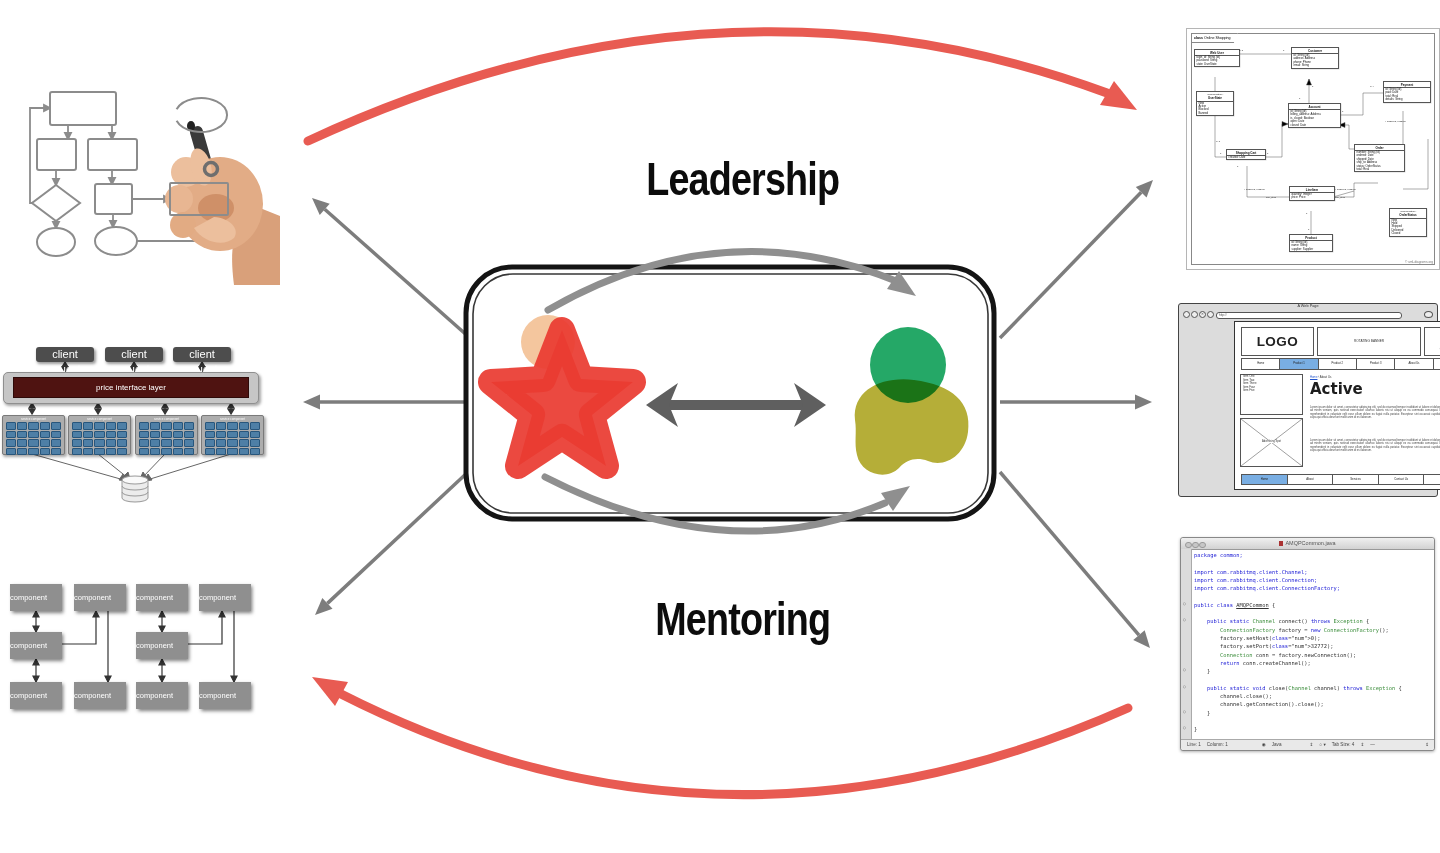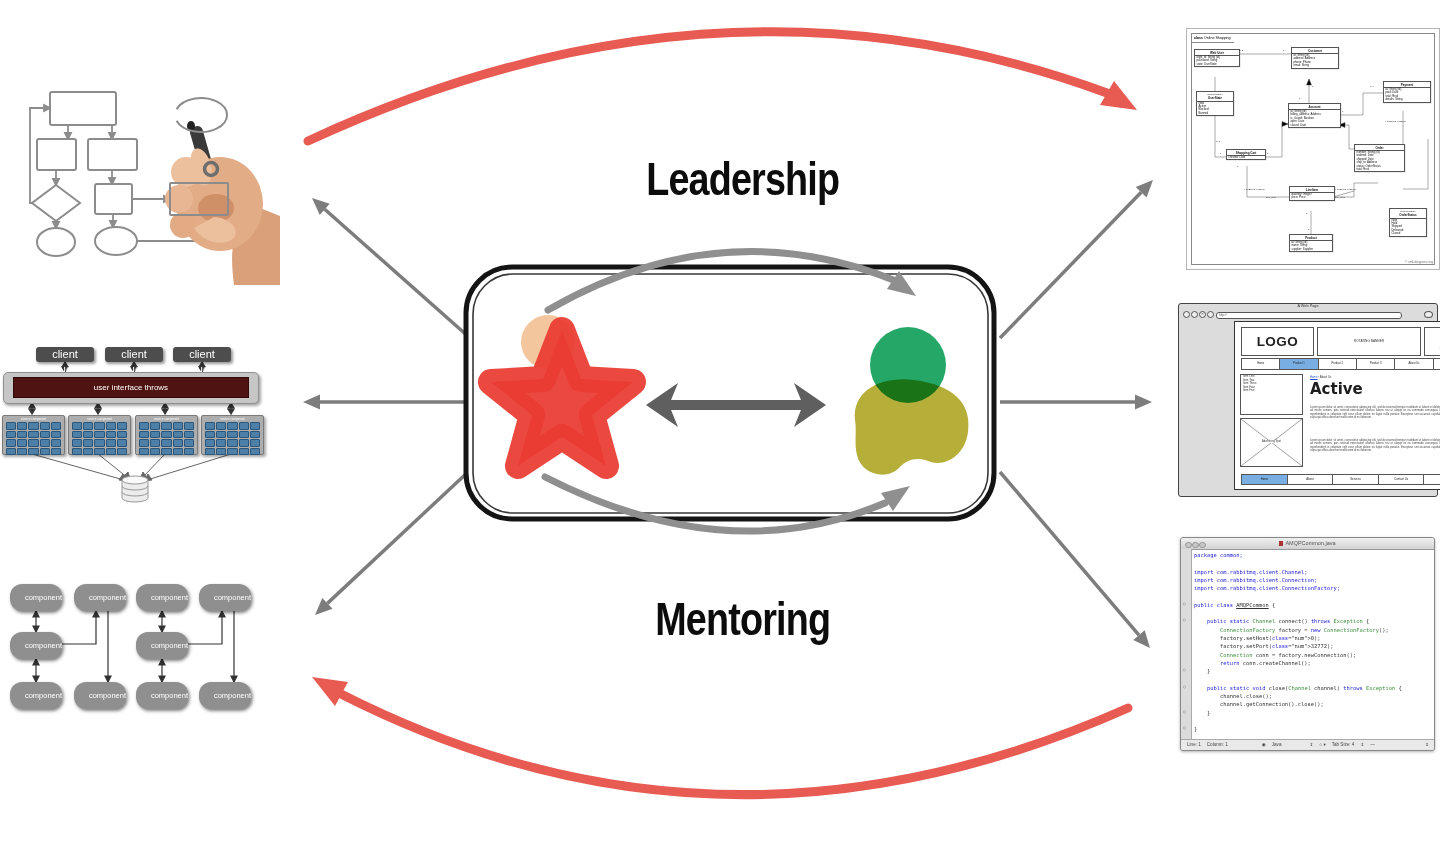--- a/index.html
+++ b/index.html
@@ -22,22 +22,22 @@
     border:1px solid #8f8f8f;border-radius:5px;box-shadow:1.5px 2px 3px rgba(0,0,0,.35);}
   #arch-uilayer{position:absolute;left:9px;top:4px;width:234px;height:19px;background:#4f1311;
     border:1px solid #2e0a09;color:#fff;font-size:8px;text-align:center;line-height:19px;}
   .svc-box{position:absolute;top:75px;width:61px;height:38px;background:#adadad;border:1px solid #7a7a7a;
     border-radius:2px;box-shadow:1.5px 2px 3px rgba(0,0,0,.35);}
   .svc-label{display:block;color:#fff;font-size:3px;text-align:center;line-height:6px;height:6px;}
   .svc-grid{display:grid;grid-template-columns:repeat(5,1fr);grid-gap:1px;margin:0 3px;}
   .svc-cell{height:5.5px;background:#4e7fa6;border:.5px solid #28567c;border-radius:1px;}
 
   
-  .comp-box{position:absolute;width:52px;height:27px;background:#8f8f8f;border-radius:12px;color:#fff;
-    font-size:7.5px;text-align:right;line-height:27px;box-shadow:1.5px 2px 3.5px rgba(0,0,0,.5);}
+  .comp-box{position:absolute;width:52px;height:27px;background:#8f8f8f;border-radius:0;color:#fff;
+    font-size:7.5px;text-align:left;line-height:27px;box-shadow:1.5px 2px 3.5px rgba(0,0,0,.5);}
 
   
   #uml-panel{left:1186px;top:28px;width:252px;height:240px;background:#fff;border:1px solid #b5b5b5;}
   #uml-frame{position:absolute;left:4px;top:4px;right:4px;bottom:4px;border:.5px solid #888;}
   #uml-title{position:absolute;left:4px;top:4px;height:8px;padding:0 6px 0 2px;border:.5px solid #888;
     background:#fff;font-size:3.6px;line-height:8px;clip-path:polygon(0 0,100% 0,92% 100%,0 100%);}
   .uml-class{position:absolute;background:#fff;border:.6px solid #555;font-size:2.8px;color:#111;
     box-shadow:.5px .5px 0 rgba(0,0,0,.15);}
   .uml-class .st{display:block;text-align:center;font-size:2.5px;line-height:3px;padding-top:.5px;}
   .uml-class .hd{display:block;font-weight:bold;text-align:center;font-size:3px;line-height:4px;
@@ -254,21 +254,21 @@
         <path d="M120,152 A13 4 0 0 0 146 152" fill="none" stroke="#999" stroke-width="1"></path>
         <ellipse cx="133" cy="140" rx="13" ry="4" fill="#fafafa" stroke="#999" stroke-width="1"></ellipse>
       </g>
     </svg>
     <div id="arch-clients">
         <div class="arch-client" style="left: 34px; top: 7px;">client requests</div>
         <div class="arch-client" style="left: 103px; top: 7px;">client requests</div>
         <div class="arch-client" style="left: 171px; top: 7px;">client requests</div>
       </div>
     <div id="arch-container">
-      <div id="arch-uilayer">user interface throws</div>
+      <div id="arch-uilayer">price interface layer</div>
     </div>
     <div id="arch-services">
         <div class="svc-box" style="left: 0px;">
           <span class="svc-label">service component</span>
           <div class="svc-grid">
             <div class="svc-cell"></div>
             <div class="svc-cell"></div>
             <div class="svc-cell"></div>
             <div class="svc-cell"></div>
             <div class="svc-cell"></div>

